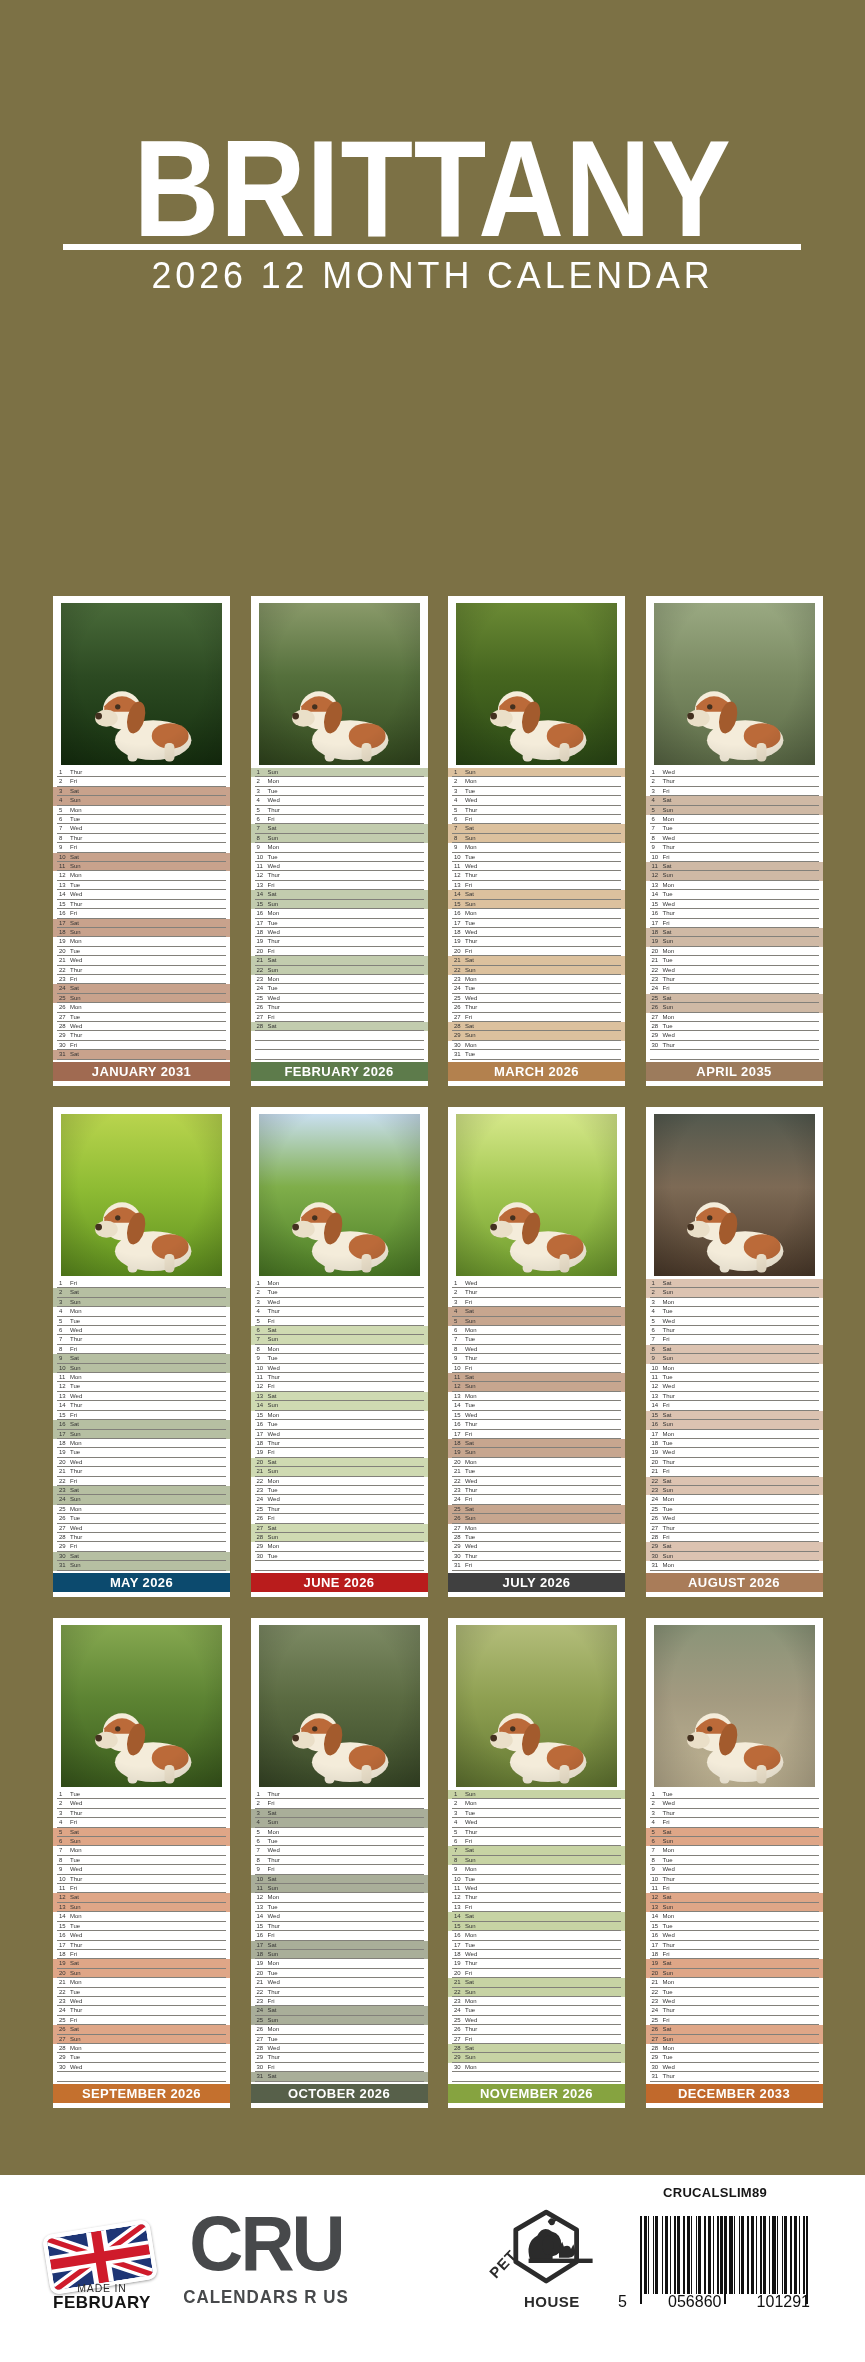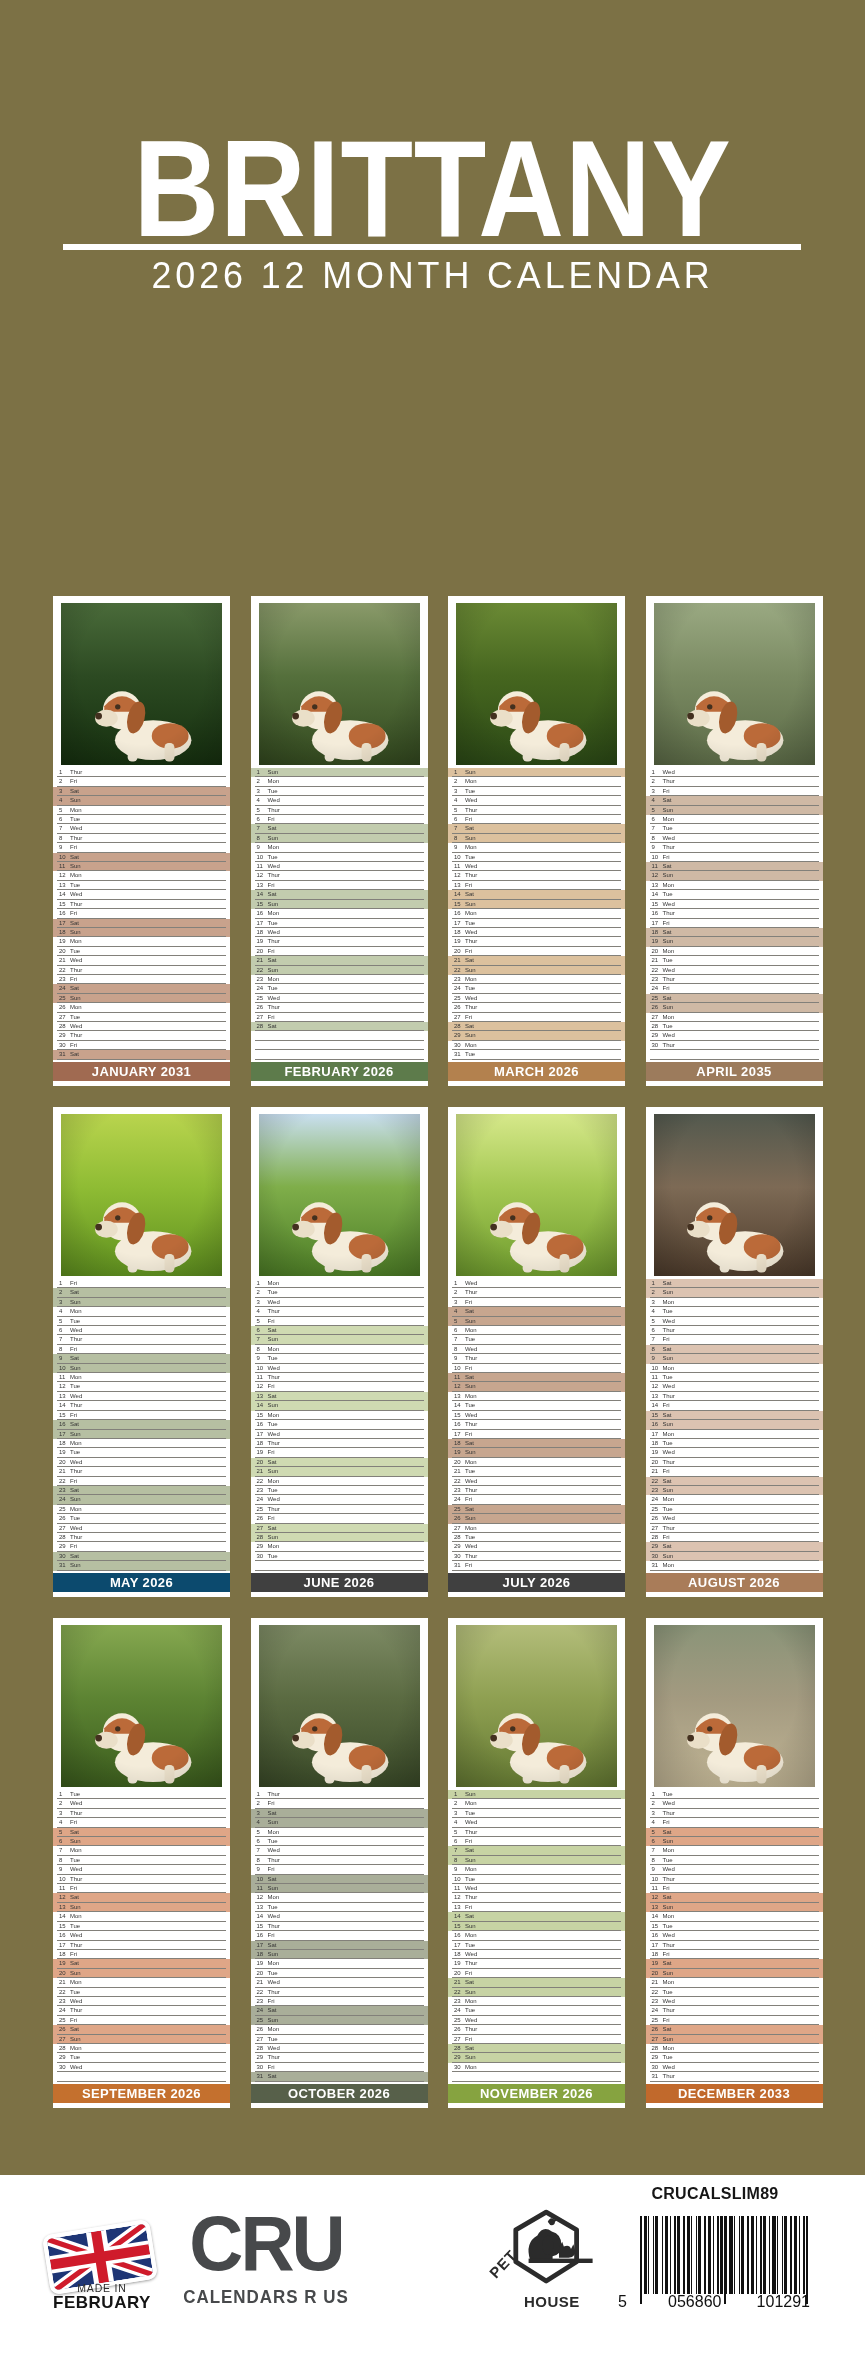--- a/index.html
+++ b/index.html
@@ -45,21 +45,21 @@
             letter-spacing:-3px;transform:scaleX(.96);}
   .cru-tag{position:absolute;left:176px;top:112px;width:180px;text-align:center;
            font-size:17.5px;font-weight:700;color:#47494b;letter-spacing:1px;
            transform:scaleX(.97);white-space:nowrap;}
   .pethouse{position:absolute;left:490px;top:34px;width:130px;height:110px;color:#2b2b2b;}
   .pethouse svg{position:absolute;left:16px;top:0;width:90px;height:80px;}
   .ph-pet{position:absolute;left:2px;top:58px;font-size:15px;font-weight:800;
           transform:rotate(-47deg);transform-origin:left center;letter-spacing:1px;}
   .ph-house{position:absolute;left:34px;top:84px;font-size:15px;font-weight:800;letter-spacing:.5px;}
   .bc-sku{position:absolute;left:620px;top:10px;width:190px;text-align:center;
-          font-size:16px;font-weight:700;color:#161616;letter-spacing:.3px;}
+          font-size:13px;font-weight:700;color:#161616;letter-spacing:.3px;}
   .bc-bars{position:absolute;left:640px;top:41px;width:168px;height:78px;
      background:repeating-linear-gradient(90deg,
        #111 0 1.5px,#fff 1.5px 3.5px,#111 3.5px 6.5px,#fff 6.5px 8px,
        #111 8px 9px,#fff 9px 12.5px,#111 12.5px 14px,#fff 14px 15px,
        #111 15px 18px,#fff 18px 21.5px);}
   .guard{position:absolute;top:0;width:2px;height:88px;background:#111;}
   .g-left{left:0;} .g-mid{left:50%;} .g-right{right:0;}
   .bc-digits{position:absolute;left:618px;top:118px;width:194px;display:flex;
              justify-content:space-between;font-size:16px;color:#111;}
   .bc-digits span:nth-child(2){margin-left:6px;}
@@ -376,21 +376,21 @@
           <div class="day-row"><span class="dnum">25</span><span class="ddow">Thur</span><span class="dline"></span></div>
           <div class="day-row"><span class="dnum">26</span><span class="ddow">Fri</span><span class="dline"></span></div>
           <div class="day-row" style="background: rgb(207, 218, 178);"><span class="dnum">27</span><span class="ddow">Sat</span><span class="dline"></span></div>
           <div class="day-row" style="background: rgb(207, 218, 178);"><span class="dnum">28</span><span class="ddow">Sun</span><span class="dline"></span></div>
           <div class="day-row"><span class="dnum">29</span><span class="ddow">Mon</span><span class="dline"></span></div>
           <div class="day-row"><span class="dnum">30</span><span class="ddow">Tue</span><span class="dline"></span></div>
           <div class="day-row">
             <span class="dline"></span>
           </div>
         </div>
-    <div class="month-label" style="background: #404040;">JUNE 2026</div>
+    <div class="month-label" style="background: #b91c1c;">JUNE 2026</div>
   </div>
       <div class="month-panel">
     <div class="month-photo" title="Two Brittanys nose to nose in a sunny park" style="background: linear-gradient(rgb(214, 232, 138) 0%, rgb(164, 200, 83) 45%, rgb(111, 156, 46) 100%);">
       <svg class="dog-svg" viewBox="0 0 100 70">
         <ellipse cx="58" cy="54" rx="27" ry="14" fill="#f4ecda"></ellipse>
         <ellipse cx="70" cy="51" rx="13" ry="9" fill="#bb6a39"></ellipse>
         <rect x="40" y="56" width="7" height="13" rx="3" fill="#f4ecda"></rect>
         <rect x="66" y="56" width="7" height="13" rx="3" fill="#eee3cd"></rect>
         <circle cx="36" cy="33" r="13.5" fill="#f4ecda"></circle>
         <path d="M23.5 30 Q36 16 48.5 30 L48.5 34 L23.5 34 Z" fill="#bb6a39"></path>

